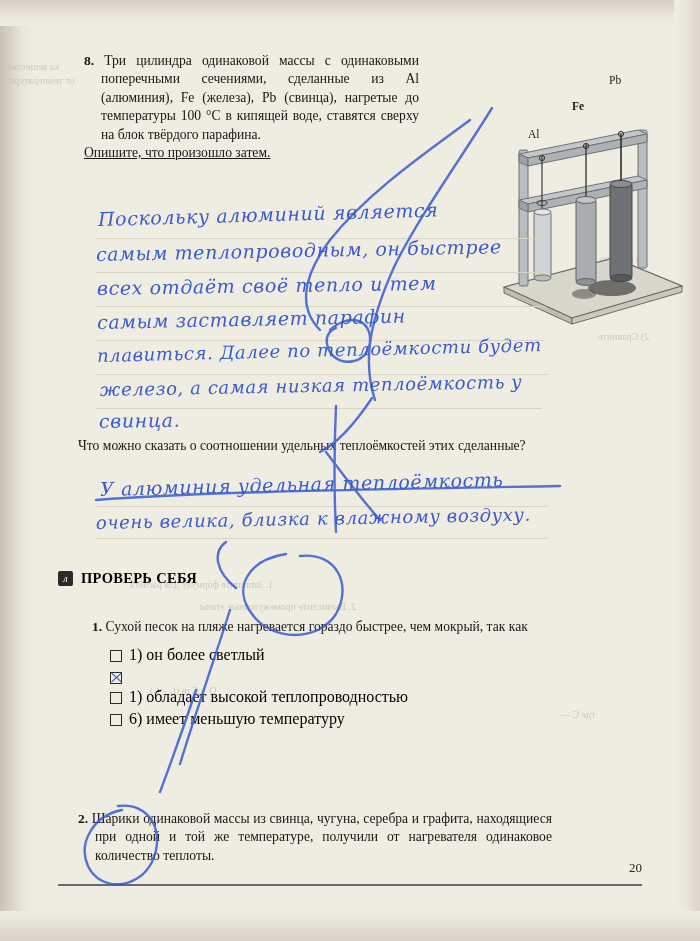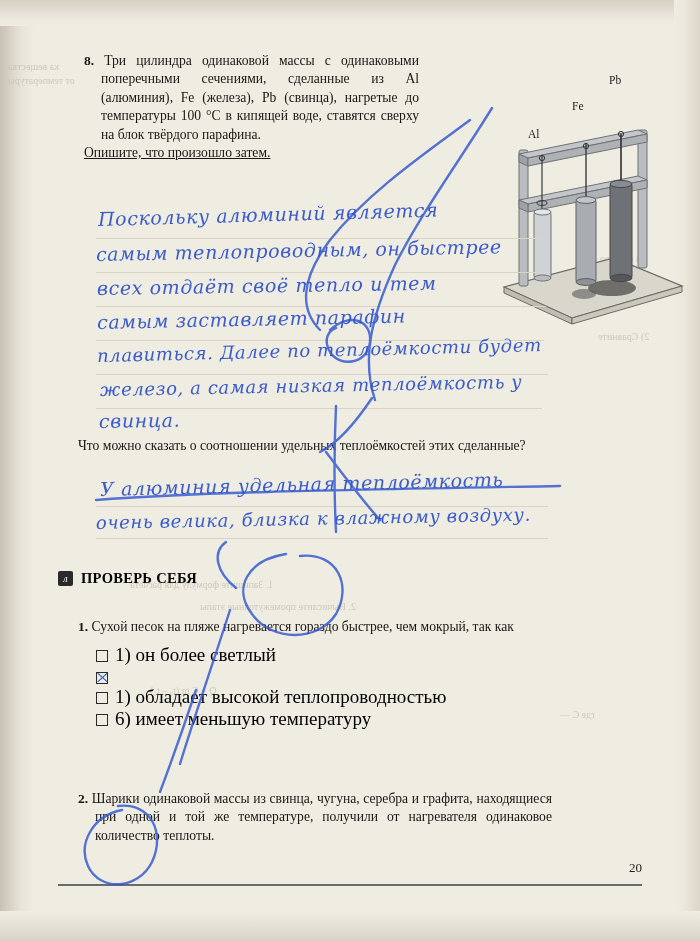--- a/index.html
+++ b/index.html
@@ -139,33 +139,33 @@
     font-family: "Liberation Serif", serif;
   }
   .check-title {
     font-weight: bold;
     font-size: 14.5px;
     letter-spacing: .3px;
   }
 
   .q1 {
     position: absolute;
-    left: 78px;
+    left: 92px;
     top: 618px;
     width: 470px;
   }
   .options {
     margin-top: 10px;
   }
   .opt {
     display: flex;
     align-items: flex-start;
     gap: 7px;
     margin-bottom: 4px;
-    font-size: 19px;
+    font-size: 16px;
     line-height: 18px;
   }
   .box {
     width: 10px; height: 10px;
     border: 1px solid #2b2b2b;
     margin-top: 4px;
     position: relative;
     flex: 0 0 auto;
     background: #efece2;
   }
@@ -176,21 +176,21 @@
     left: -1px; top: 4px;
     width: 13px; height: 1px;
     background: #2b4fc8;
   }
   .box.checked::before { transform: rotate(42deg); }
   .box.checked::after  { transform: rotate(-42deg); }
 
   .q2 {
     position: absolute;
     left: 78px;
-    top: 790px;
+    top: 810px;
     width: 474px;
   }
 
   .footer-rule {
     position: absolute;
     left: 58px;
     top: 884px;
     width: 584px;
     height: 2px;
     background: #6b6b6b;
@@ -280,21 +280,21 @@
         <ellipse cx="135" cy="112" rx="11" ry="3.6" fill="#888c90" stroke="#44474a" stroke-width="1"></ellipse>
         <ellipse cx="135" cy="206" rx="11" ry="3.6" fill="#55585b" stroke="#44474a" stroke-width="1"></ellipse>
       </g>
 
       <circle cx="56" cy="86" r="2.6" fill="none" stroke="#2f2f2f" stroke-width="1"></circle>
       <circle cx="100" cy="74" r="2.6" fill="none" stroke="#2f2f2f" stroke-width="1"></circle>
       <circle cx="135" cy="62" r="2.6" fill="none" stroke="#2f2f2f" stroke-width="1"></circle>
     </svg>
 
     <span class="lbl" style="left:123px; top:2px;">Pb</span>
-    <span class="lbl" style="left:86px; top:28px;">Fe</span>
+    <span class="lbl" style="left:86px; top:28px;font-weight:bold;">Fe</span>
     <span class="lbl" style="left:42px; top:56px;">Al</span>
   </div>
 
   <div class="rule" style="left:96px; top:238px; width:448px;"></div>
   <div class="rule" style="left:96px; top:272px; width:452px;"></div>
   <div class="rule" style="left:96px; top:306px; width:450px;"></div>
   <div class="rule" style="left:96px; top:340px; width:448px;"></div>
   <div class="rule" style="left:96px; top:374px; width:452px;"></div>
   <div class="rule" style="left:96px; top:408px; width:446px;"></div>
 

